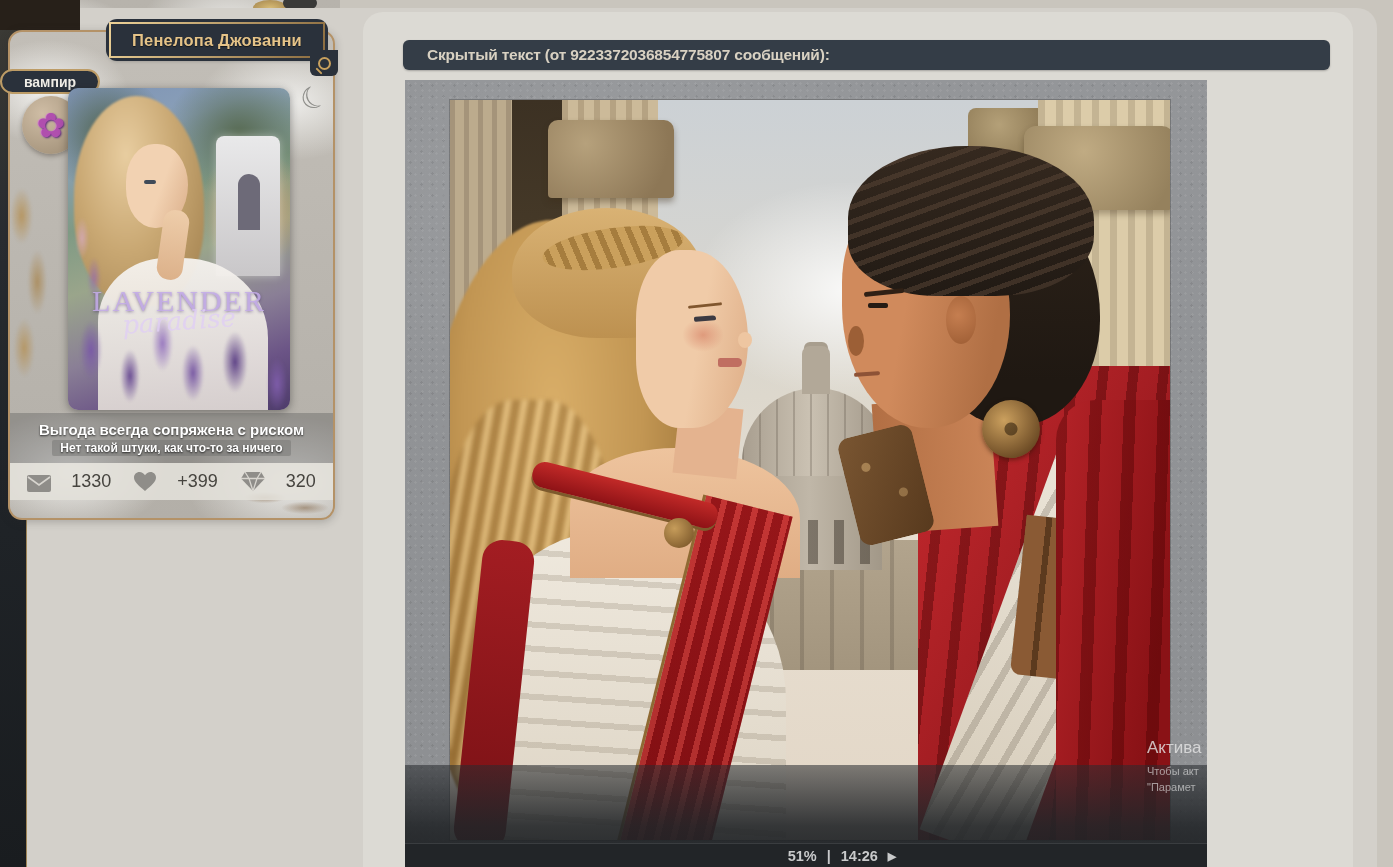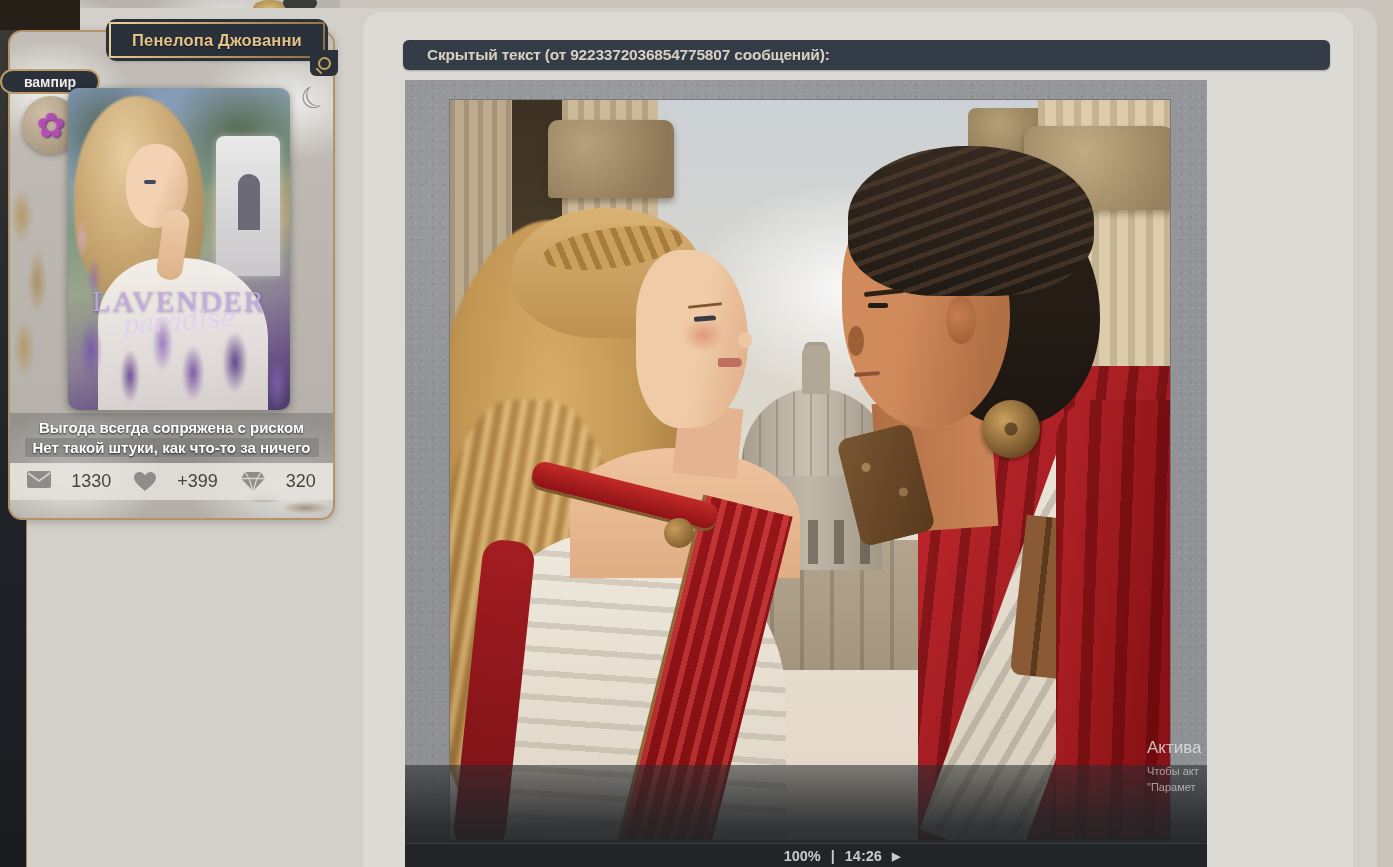--- a/index.html
+++ b/index.html
@@ -268,25 +268,25 @@
       radial-gradient(ellipse 10px 30px at 60% 70%, rgba(150,110,170,.8), transparent 70%); filter:blur(1px); }
   .av-wm { left:0; top:196px; width:222px; text-align:center; }
   .av-wm .big { font-family:"Liberation Serif", serif; font-size:30px; letter-spacing:2px;
     color:rgba(196,172,232,.88); text-shadow:0 1px 3px rgba(60,40,100,.5); }
   .av-wm .script { font-family:"DejaVu Serif", serif; font-style:italic; font-size:26px;
     margin-top:-12px; color:rgba(224,206,244,.8); transform:rotate(-4deg); }
 
   .status-band { left:0; top:381px; width:323px; height:50px; background:rgba(96,96,94,.40);
     display:flex; flex-direction:column; align-items:center; justify-content:center; gap:2px; }
   .status-band .l1 { color:#fff; font-size:15px; font-weight:bold; text-shadow:0 1px 2px rgba(0,0,0,.75); }
-  .status-band .l2 { color:#fff; font-size:15px; font-weight:bold; text-shadow:0 1px 2px rgba(0,0,0,.75);
+  .status-band .l2 { color:#fff; font-size:12px; font-weight:bold; text-shadow:0 1px 2px rgba(0,0,0,.75);
     background:rgba(110,110,108,.45); padding:1px 8px; border-radius:2px; }
   .stats-row { left:0; top:431px; width:323px; height:37px; background:rgba(227,224,217,.88);
     display:flex; align-items:center; justify-content:center; gap:22px; }
-  .stat { display:flex; align-items:flex-start; gap:20px; color:#46443f; font-size:18px; cursor:pointer; }
+  .stat { display:flex; align-items:flex-end; gap:20px; color:#46443f; font-size:18px; cursor:pointer; }
   .stat svg { display:block; }
 
   
   [data-bind] { white-space:pre; }
 </style>
 </head>
 <body>
 
 <div class="page">
 
@@ -361,21 +361,21 @@
     <div class="abs dim-bottom"></div>
 
     <div class="abs win-watermark">
       <div class="l1" data-bind="content.windows_watermark.line1">Актива</div>
       <div class="l2" data-bind="content.windows_watermark.line2">Чтобы акт</div>
       <div class="l3" data-bind="content.windows_watermark.line3">"Парамет</div>
     </div>
 
     <div class="abs player-bar">
       <div class="inner">
-        <span data-bind="content.player_bar.percent">100%</span>
+        <span data-bind="content.player_bar.percent">51%</span>
         <span data-bind="content.player_bar.divider">|</span>
         <span data-bind="content.player_bar.time">14:26</span>
         <span class="play" data-bind="content.player_bar.play">▶</span>
       </div>
     </div>
   </div>
 
   <div class="abs profile-card">
     <div class="abs gold-foliage"></div>
     <div class="abs twigs"></div>

